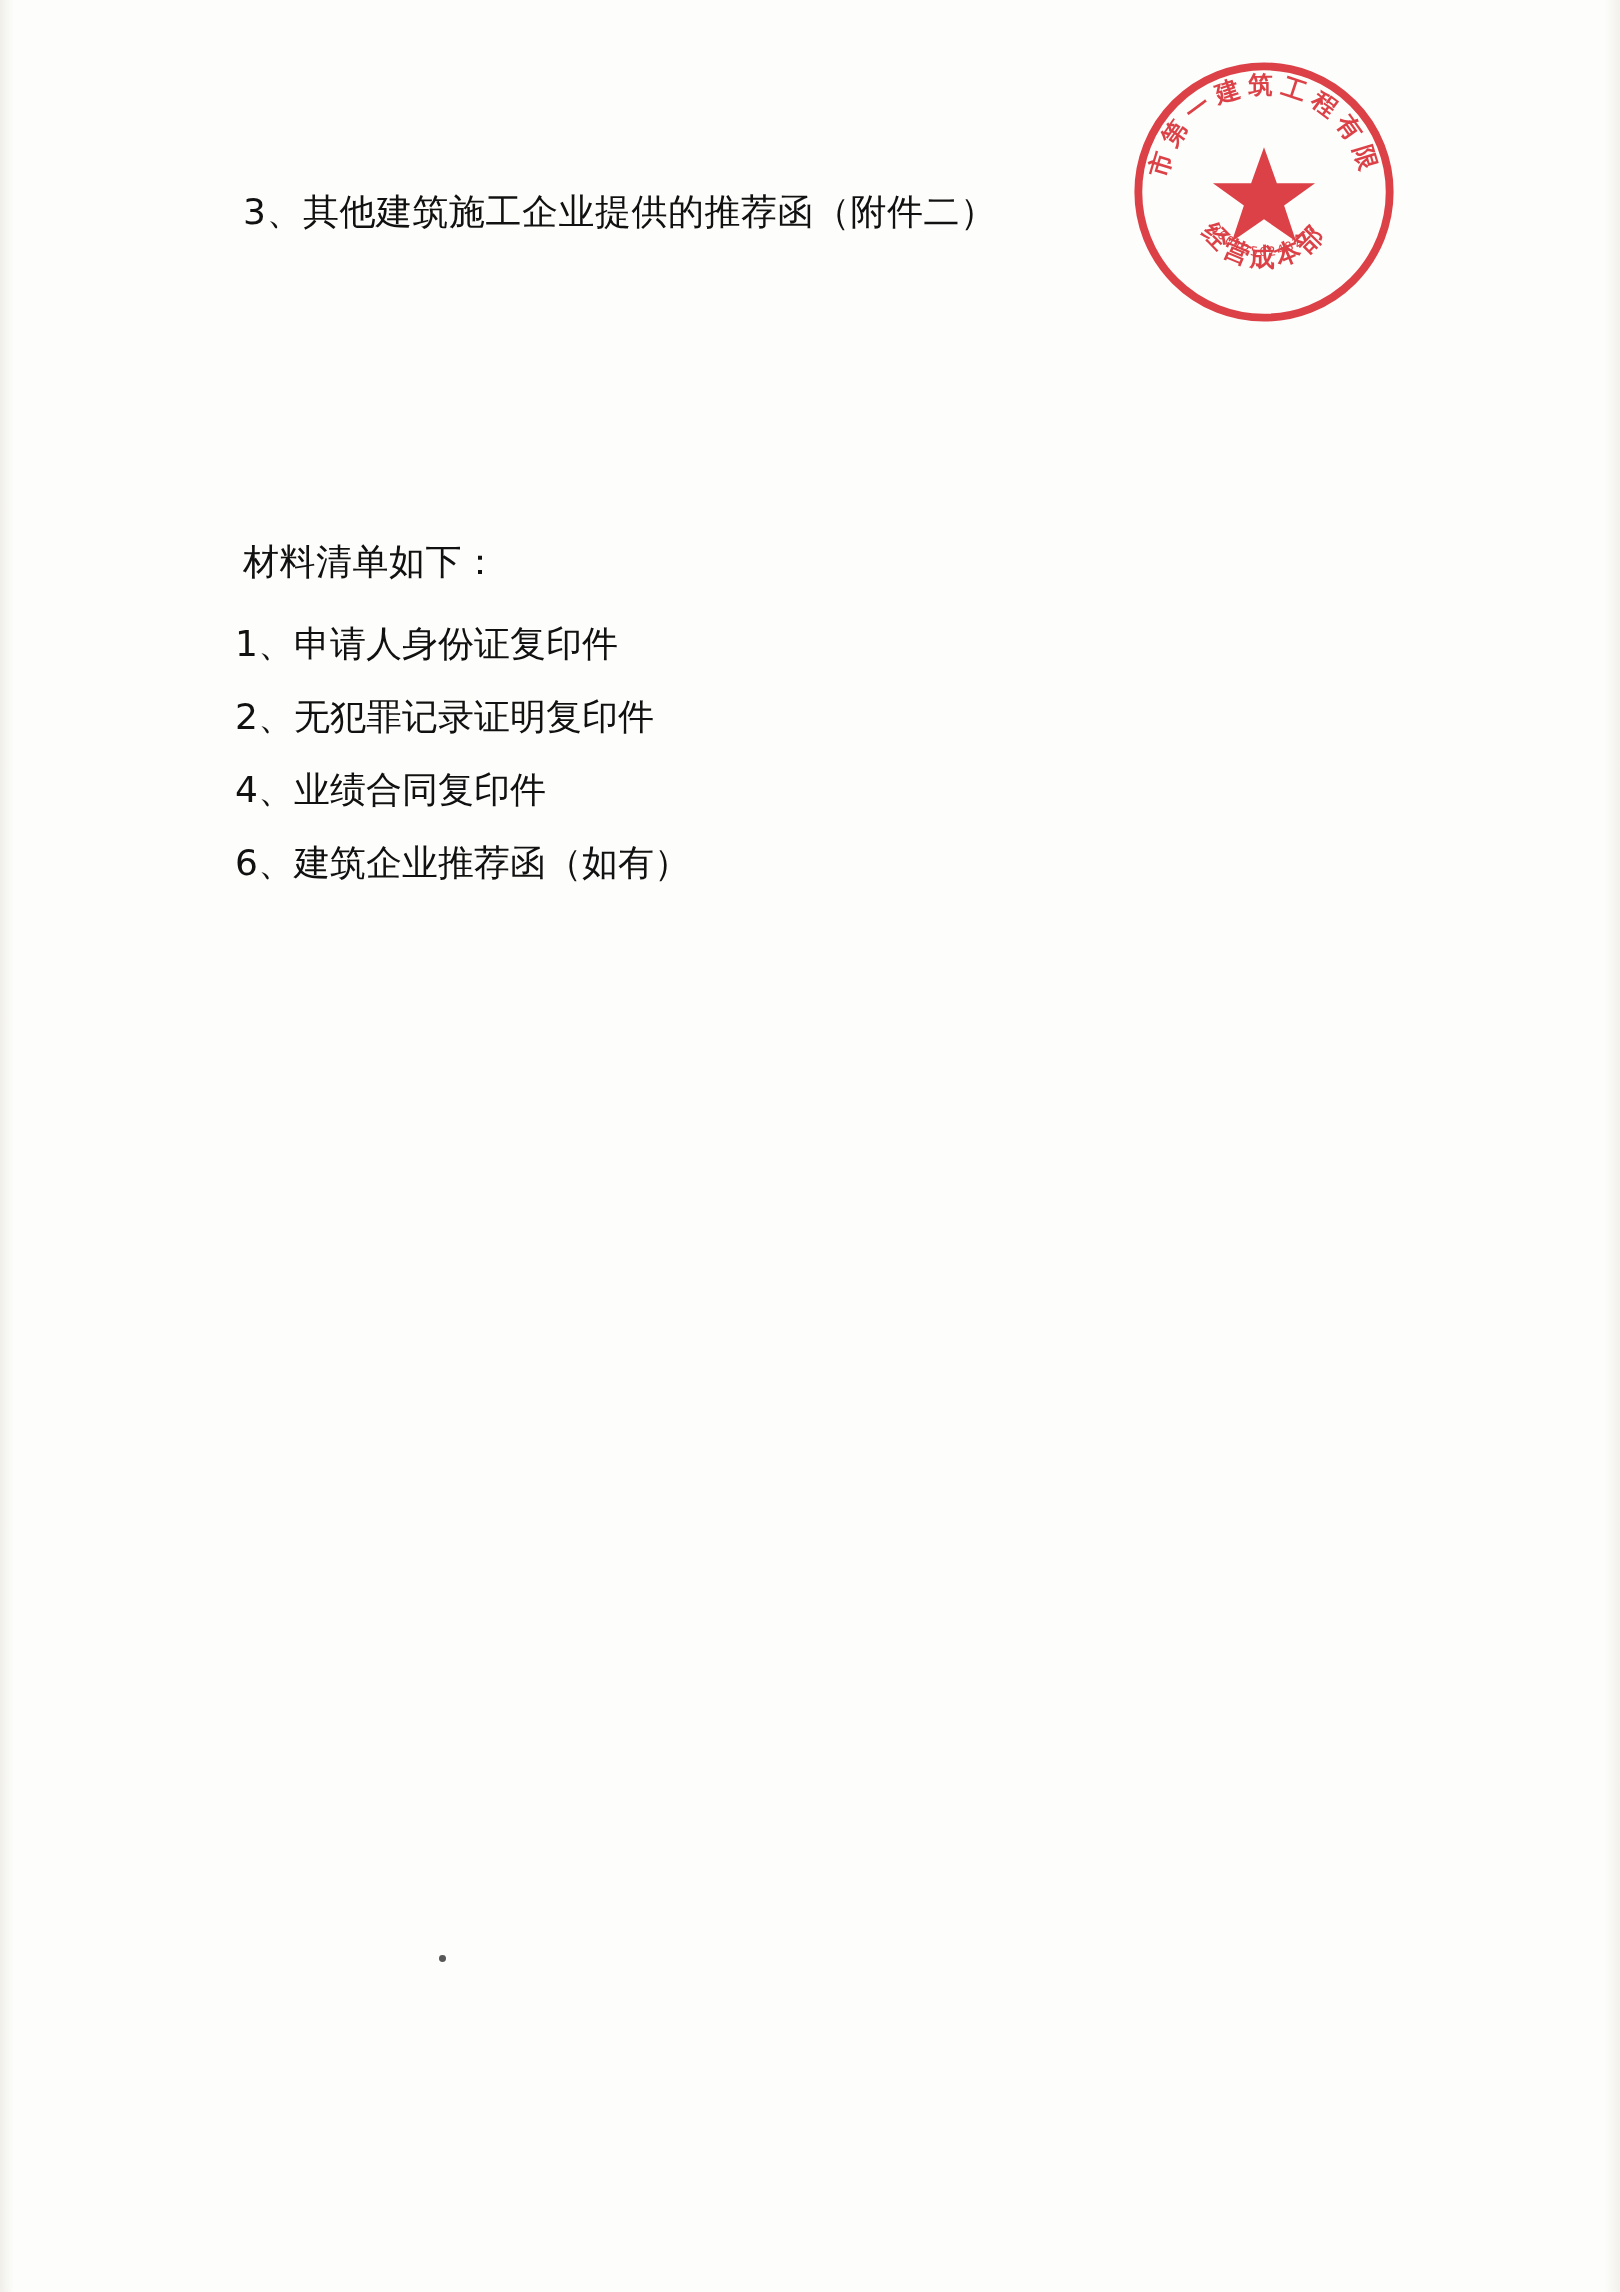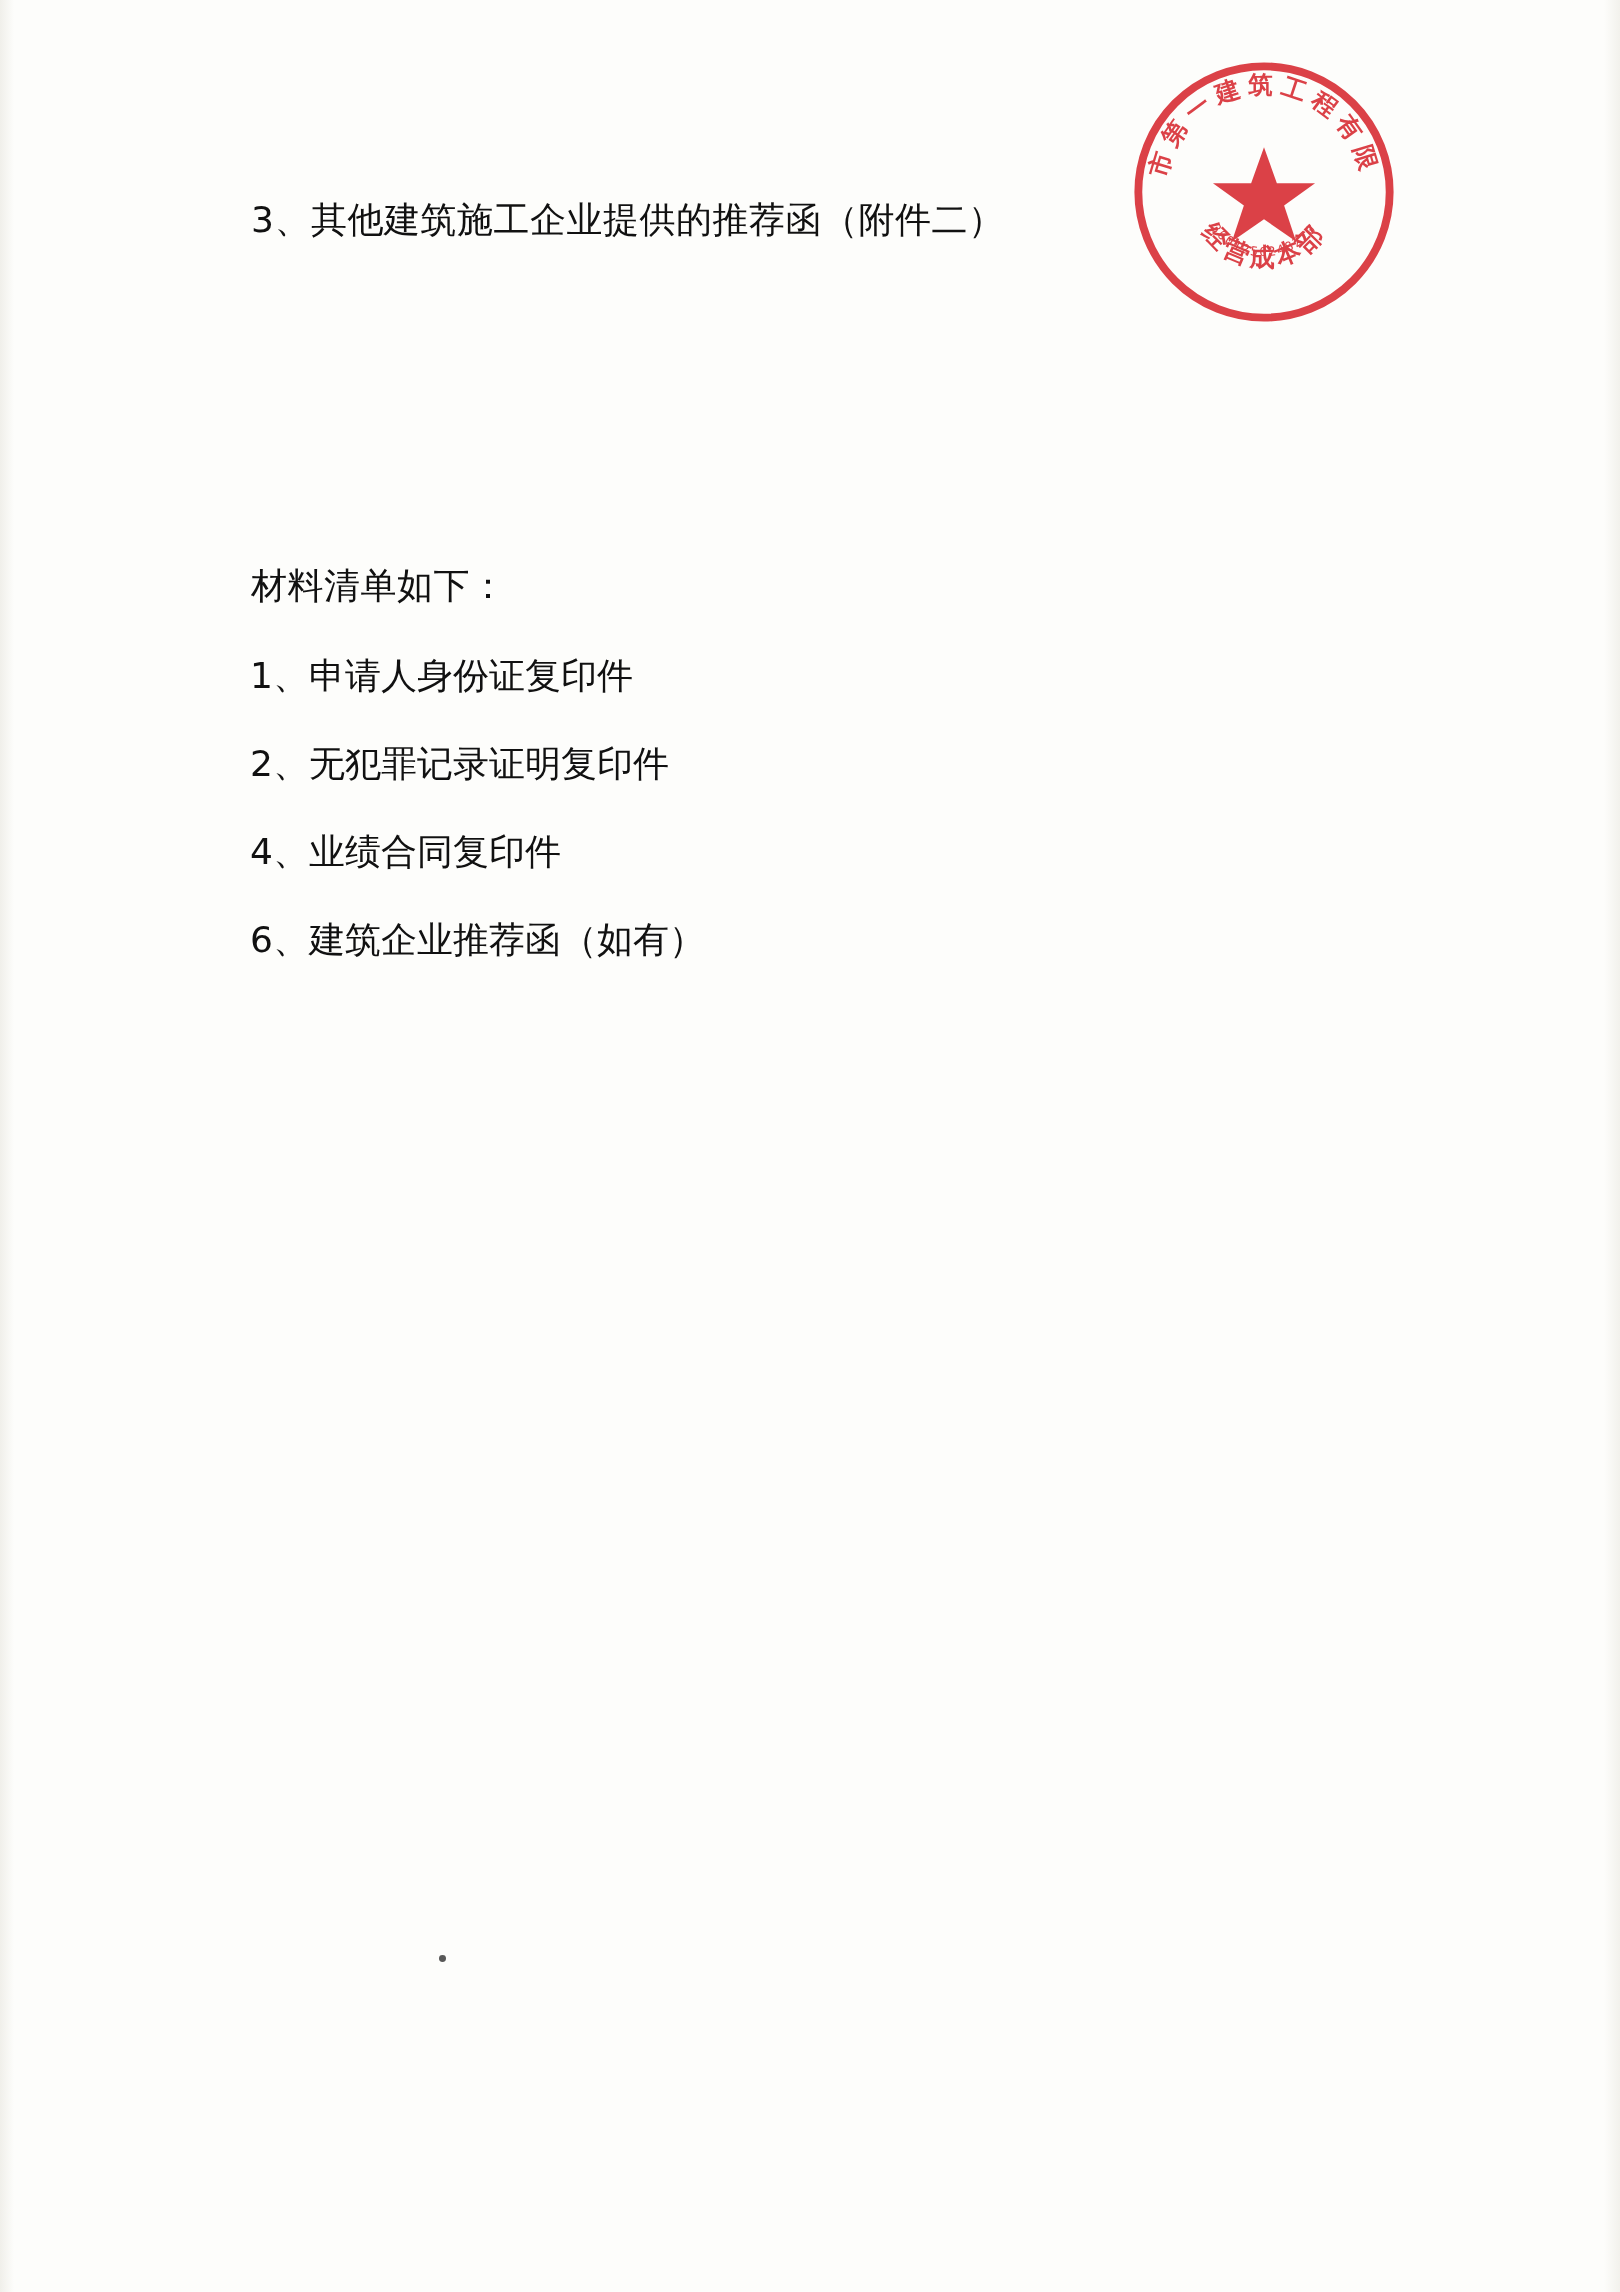--- a/index.html
+++ b/index.html
@@ -38,30 +38,30 @@
     left: 235px;
     top: 167px;
     width: 1147px;
   }
   .para {
     font-size: 36px;
     line-height: 74px;
     letter-spacing: 0.5px;
     text-align: justify;
     color: #111111;
-    margin: 16px;
+    margin: 8px;
   }
   .block-gap-lg { height: 84px; }
   .block-gap-xl { height: 147px; }
   .block-gap-md { height: 29px; }
   .list-line {
     font-size: 36px;
     line-height: 73px;
     color: #111111;
-    margin: 15px;
+    margin: 0;
     white-space: nowrap;
   }
   .justify-block {
     text-align: justify;
     text-justify: inter-ideograph;
   }
   .justify-block::after {
     content: "";
     display: inline-block;
     width: 100%;

